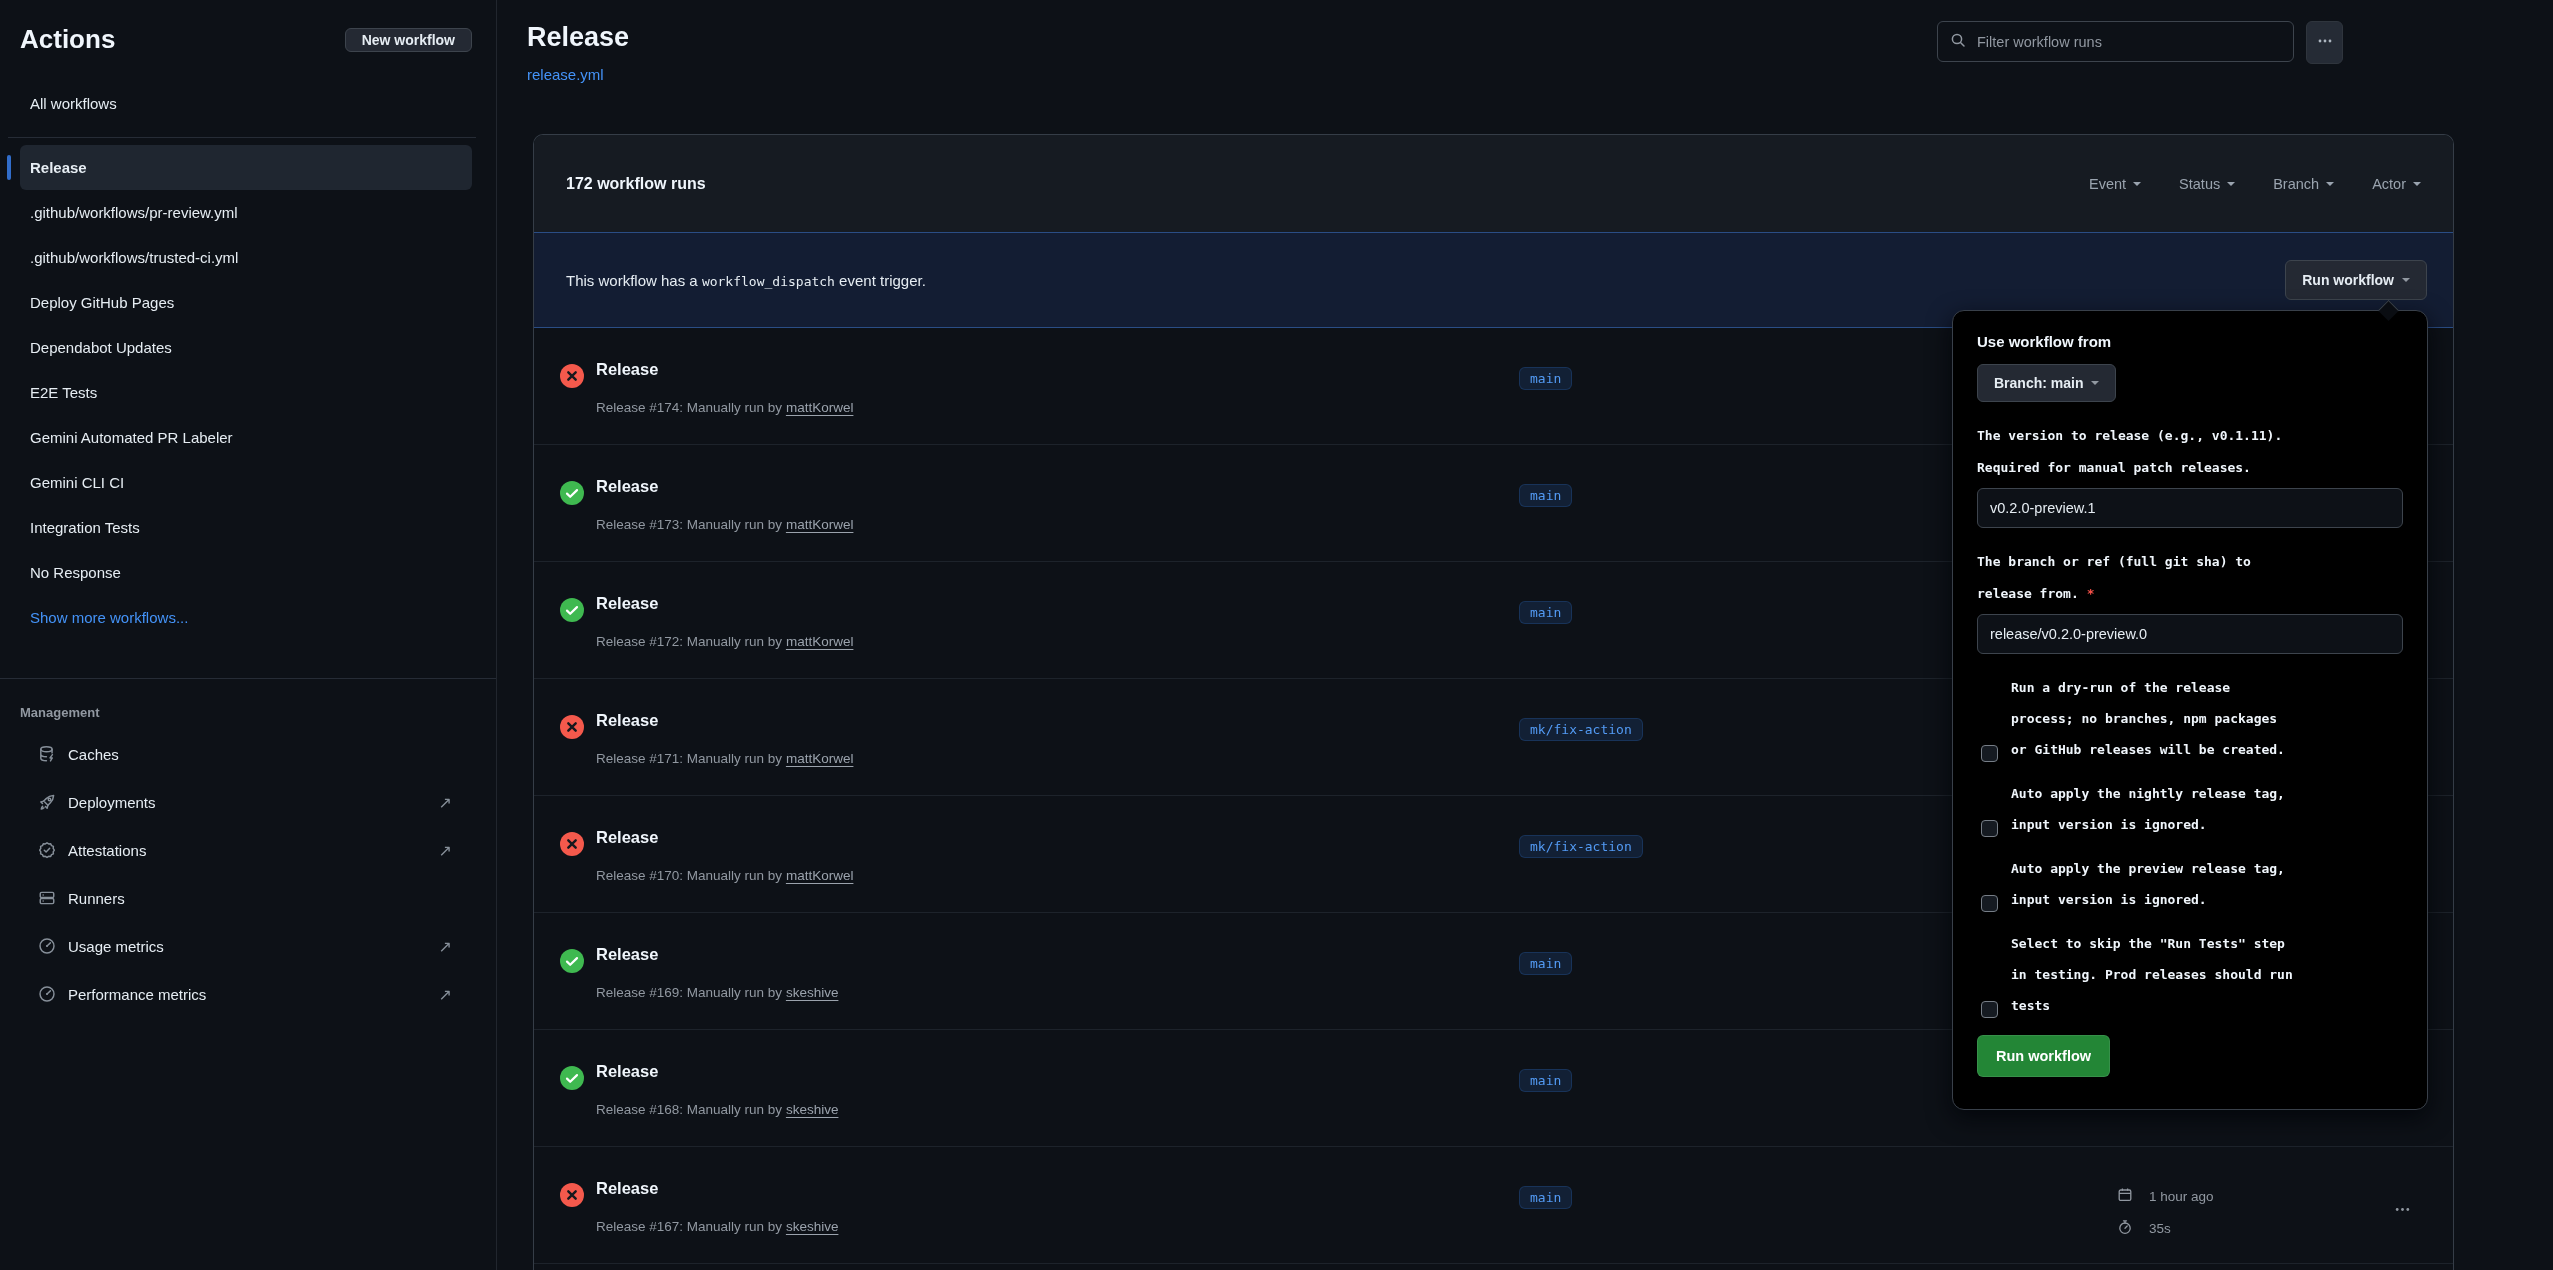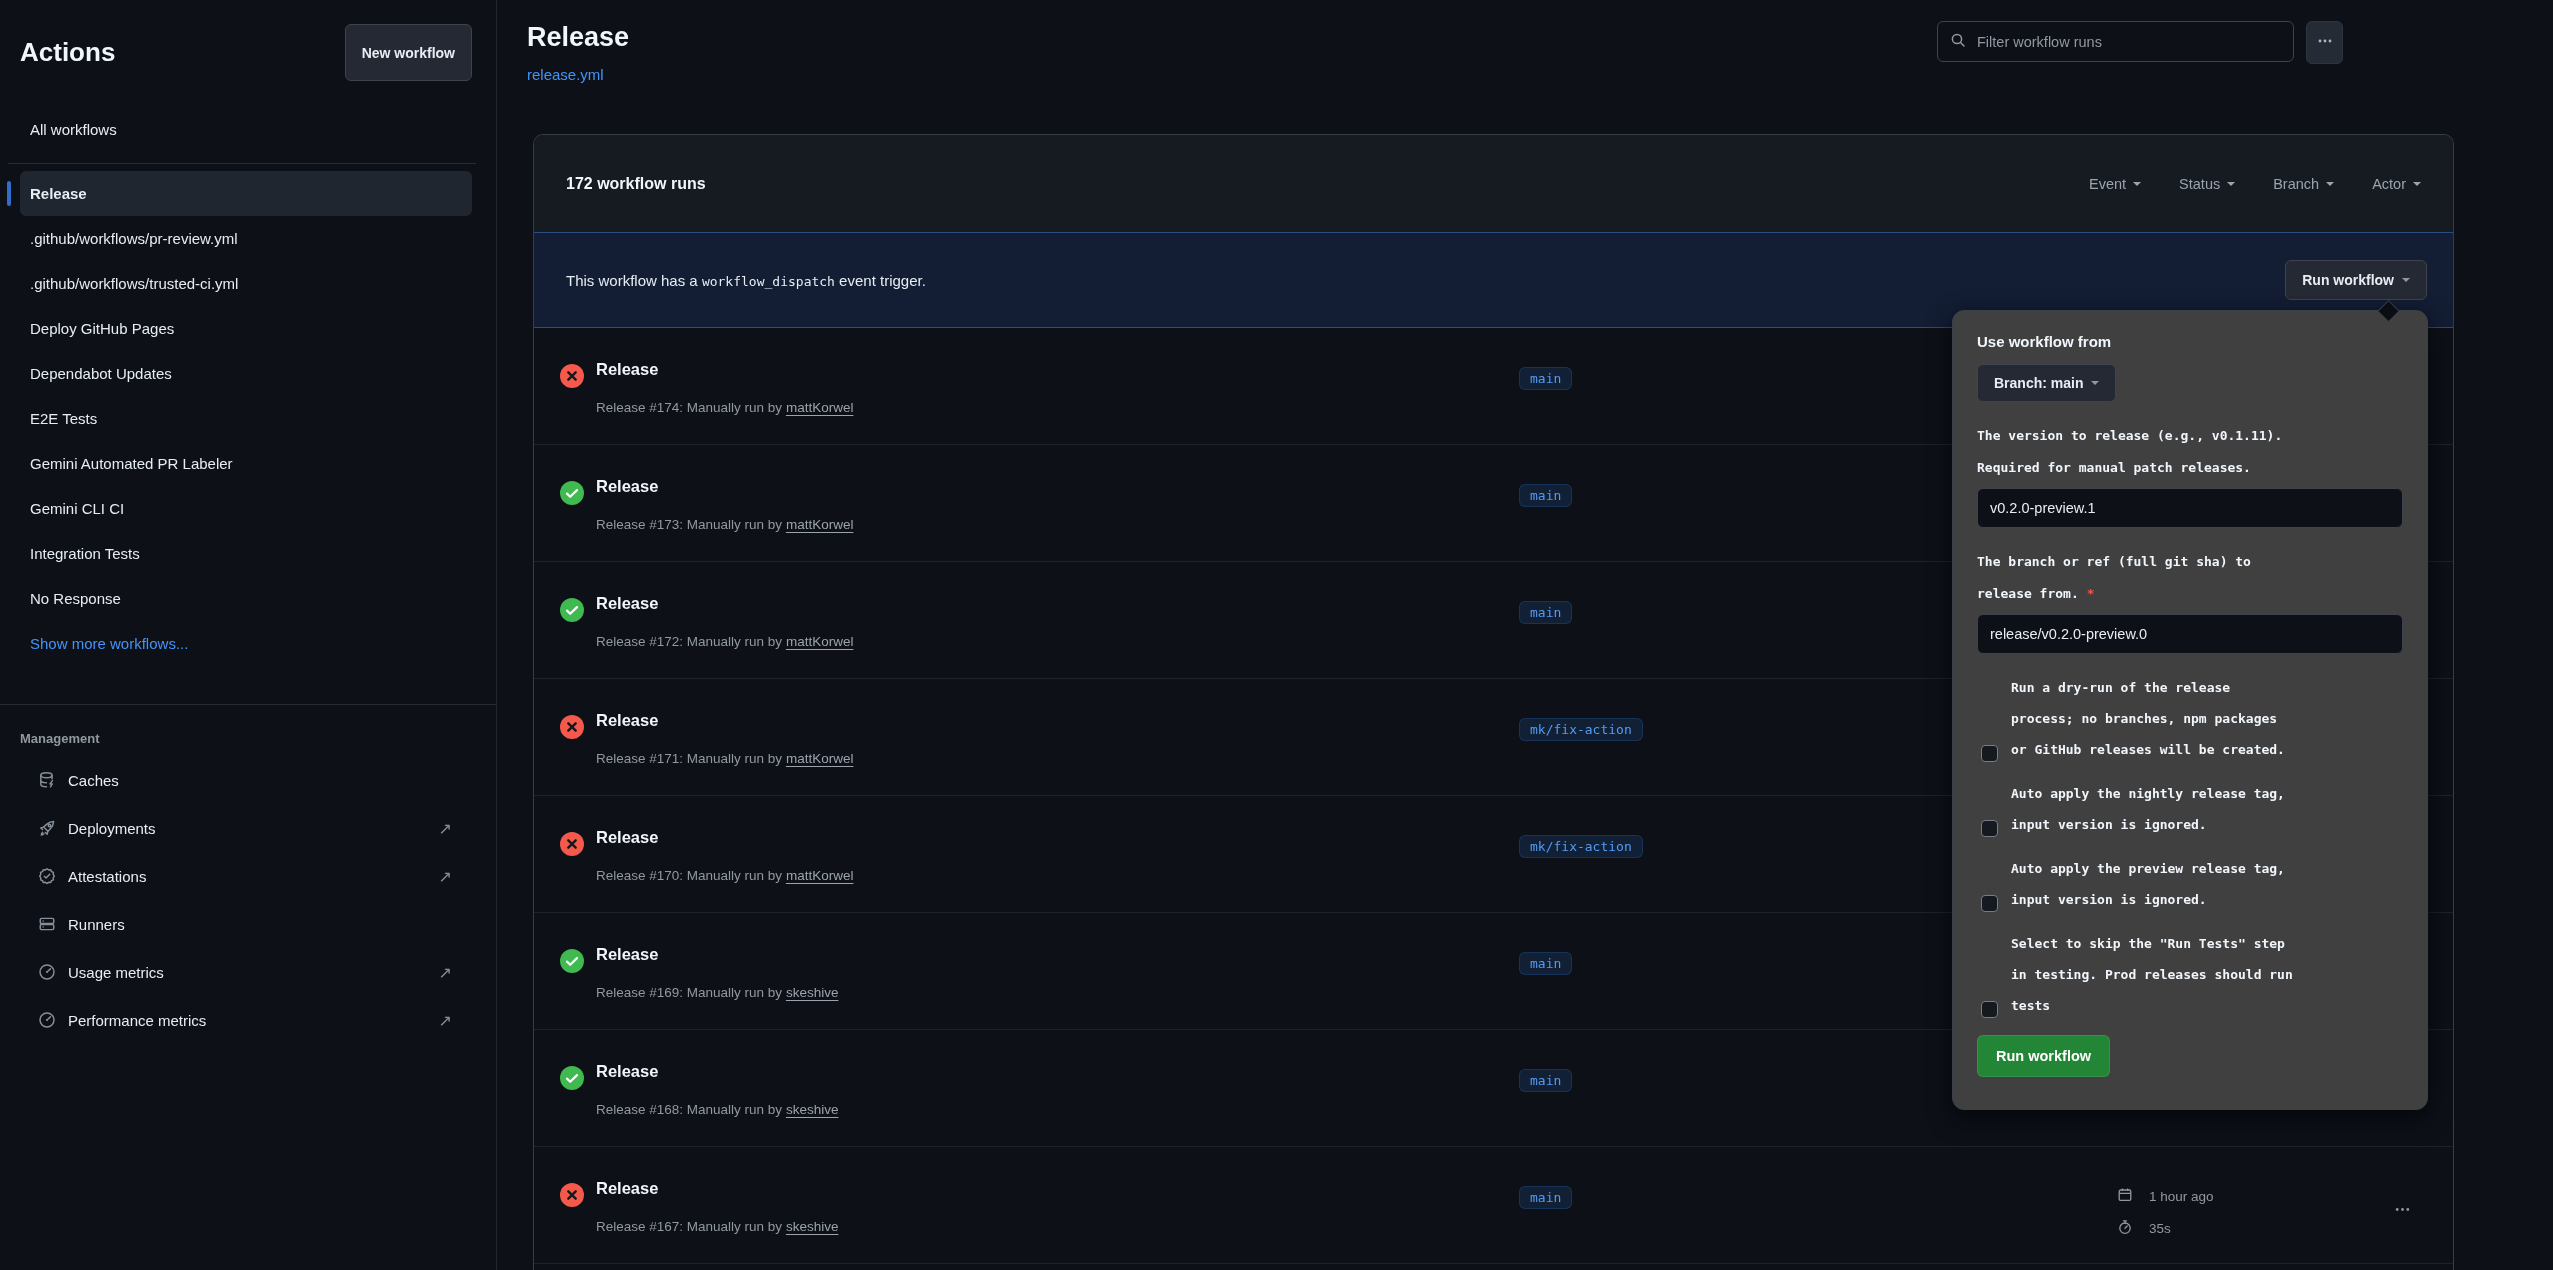--- a/index.html
+++ b/index.html
@@ -11,21 +11,21 @@
   }
   a{text-decoration:none;color:inherit;}
   button{font-family:inherit;cursor:pointer;}
 
   
   #sidebar{position:absolute;left:0;top:0;width:497px;height:1270px;border-right:1px solid #21262e;box-sizing:border-box;}
   .sb-head{display:flex;align-items:center;justify-content:space-between;padding:24px 24px 0 20px;gap:20px;}
   .sb-title{font-size:26px;font-weight:700;color:#f0f6fc;}
   .btn-secondary{
     background:#242933;border:1px solid #3d444d;border-radius:6px;color:#e6edf3;
-    font-size:14px;font-weight:600;height:57px;padding:0 16px;display:inline-flex;align-items:center;gap:8px;
+    font-size:14px;font-weight:600;height:24px;padding:0 16px;display:inline-flex;align-items:center;gap:8px;
   }
   .sb-allwf{margin:28px 20px 0 20px;height:42px;line-height:42px;padding:0 10px;font-size:15px;color:#e6edf3;border-radius:6px;cursor:pointer;}
   .sb-divider{margin:12px 20px 0 8px;border-top:1px solid #262c36;}
   #nav-list{margin:7px 24px 0 20px;}
   .nav-item{position:relative;height:45px;display:flex;align-items:center;padding:0 10px;font-size:15px;color:#e6edf3;border-radius:6px;cursor:pointer;}
   .nav-item.selected{background:#1f2630;font-weight:600;}
   .nav-item .accent{display:none;}
   .nav-item.selected .accent{display:block;position:absolute;left:-13px;top:10px;width:4px;height:25px;border-radius:2px;background:#316dca;}
   .nav-item.link{color:#4493f8;}
   .mgmt-divider{margin:38px 0 0 0;border-top:1px solid #262c36;}
@@ -69,21 +69,21 @@
   .run-desc .actor{color:#9ba3ad;text-decoration:underline;text-underline-offset:3px;cursor:pointer;}
   .branch-badge{position:absolute;left:985px;top:39px;font-family:"DejaVu Sans Mono",monospace;font-size:13px;color:#539bf5;
     background:rgba(56,139,253,0.13);border:1px solid rgba(56,139,253,0.18);border-radius:6px;padding:3px 10px;}
   .run-meta{position:absolute;left:1583px;top:36px;font-size:13.5px;color:#9198a1;}
   .run-meta .m-line{display:flex;align-items:center;gap:16px;height:26px;margin-bottom:6px;}
   .run-kebab{position:absolute;left:1856px;top:50px;background:none;border:none;color:#9198a1;padding:4px;}
   .row-stub{height:13px;border-top:1px solid #1d232b;}
 
   
   #popup{position:absolute;left:1952px;top:310px;width:476px;height:800px;box-sizing:border-box;z-index:20;
-    background:#404040;border:1px solid #39404a;border-radius:12px;padding:22px 24px;
+    background:#000000;border:1px solid #39404a;border-radius:12px;padding:22px 24px;
     box-shadow:0 8px 24px rgba(1,4,9,0.8);}
   #popup .tip{position:absolute;top:-8px;left:428px;width:14px;height:14px;background:#0a0d12;
     border-left:1px solid #39404a;border-top:1px solid #39404a;transform:rotate(45deg);}
   .pp-h{font-size:15px;font-weight:700;color:#f0f6fc;}
   .pp-branch{margin-top:14px;height:38px;}
   .pp-desc{margin-top:18px;font-family:"DejaVu Sans Mono",monospace;font-weight:700;font-size:13px;line-height:32px;color:#f0f6fc;white-space:pre-line;}
   .pp-desc .req{color:#f85149;margin-left:8px;}
   .pp-input{display:block;margin-top:4px;width:100%;height:40px;box-sizing:border-box;background:#0d1117;
     border:1px solid #3d444d;border-radius:6px;color:#e6edf3;font-size:14.5px;padding:0 12px;font-family:inherit;outline:none;}
   #cb-list{margin-top:18px;}

